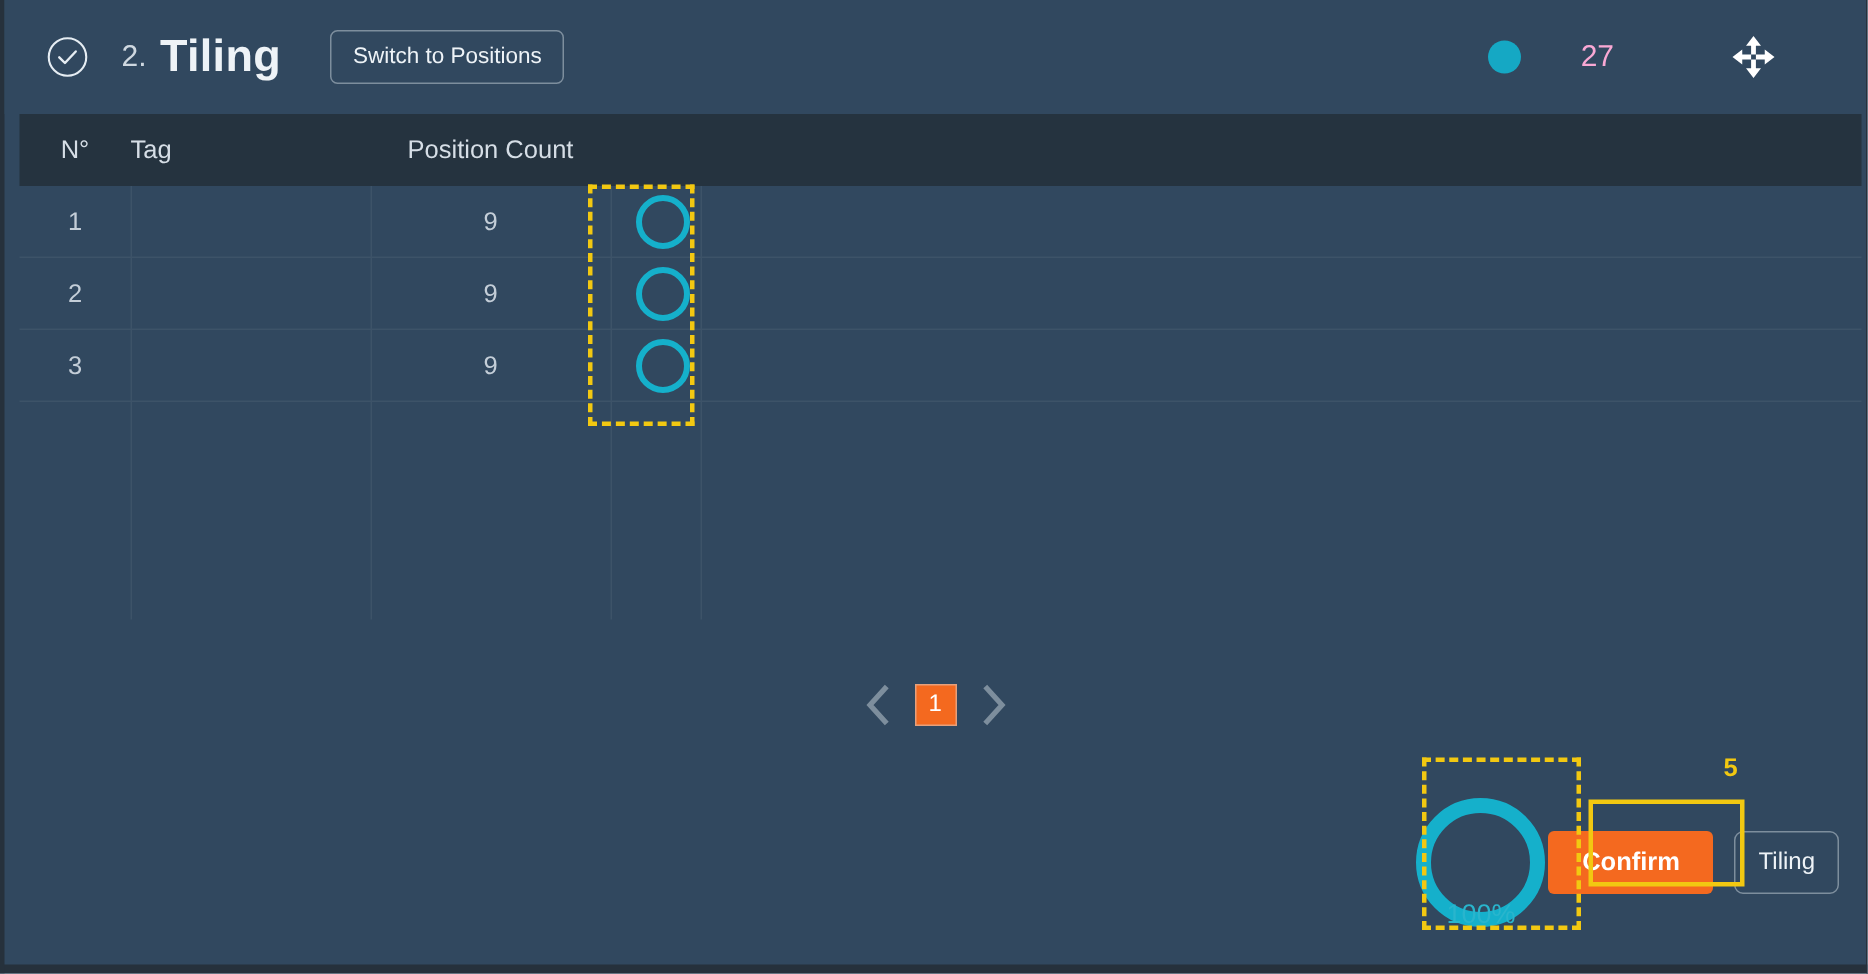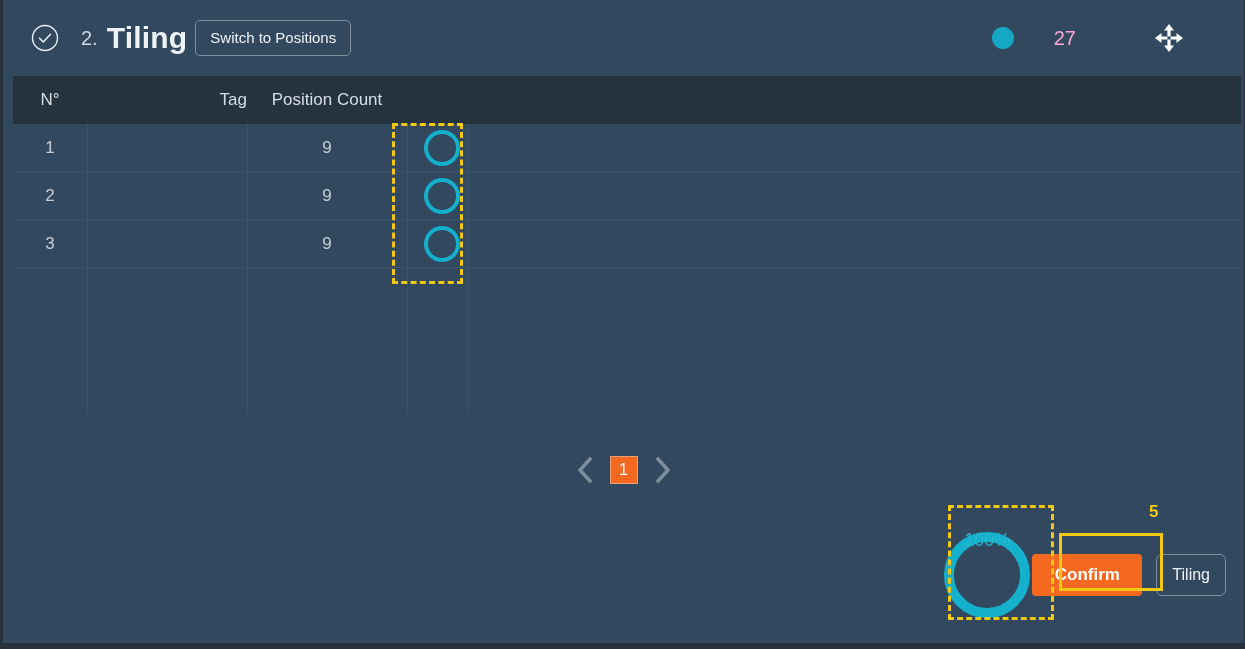--- a/index.html
+++ b/index.html
@@ -47,21 +47,21 @@
 
   .step-title {
     margin-left: 9px;
     font-size: 30px;
     font-weight: bold;
     color: #eef3f7;
     letter-spacing: 0.2px;
   }
 
   .switch-btn {
-    margin-left: 8px;
+    margin-left: 33px;
     padding: 9px 14px 10px 14px;
     border: 1px solid #7d8e9d;
     border-radius: 5px;
     background: transparent;
     color: #eef3f7;
     font-size: 15px;
     font-family: "Liberation Sans", sans-serif;
     cursor: pointer;
     line-height: 1;
   }
@@ -110,21 +110,21 @@
   .tbody { position: relative; }
 
   .trow {
     height: 48px;
     display: flex;
     align-items: center;
     border-bottom: 1px solid #3d5368;
   }
 
   .col-no    { width: 74px;  text-align: center; }
-  .col-tag   { width: 160px; text-align: right; }
+  .col-tag   { width: 160px; text-align: left; }
   .col-count { width: 160px; text-align: center; }
   .col-mark  { width: 70px;  display: flex; align-items: center; justify-content: center; }
 
   .thead .col-no,
   .thead .col-tag,
   .thead .col-count {
     font-size: 17px;
     color: #d6dee6;
     font-weight: 400;
   }
@@ -189,21 +189,21 @@
     right: 18px;
     top: 530px;
     display: flex;
     align-items: center;
   }
 
   .progress-ring-wrap {
     position: relative;
     width: 90px; height: 90px;
     display: flex;
-    align-items: flex-start;
+    align-items: flex-end;
     justify-content: center;
   }
 
   .progress-ring-wrap svg { display: block; }
 
   .progress-label {
     position: absolute;
     font-size: 18px;
     color: #29b5cd;
   }

